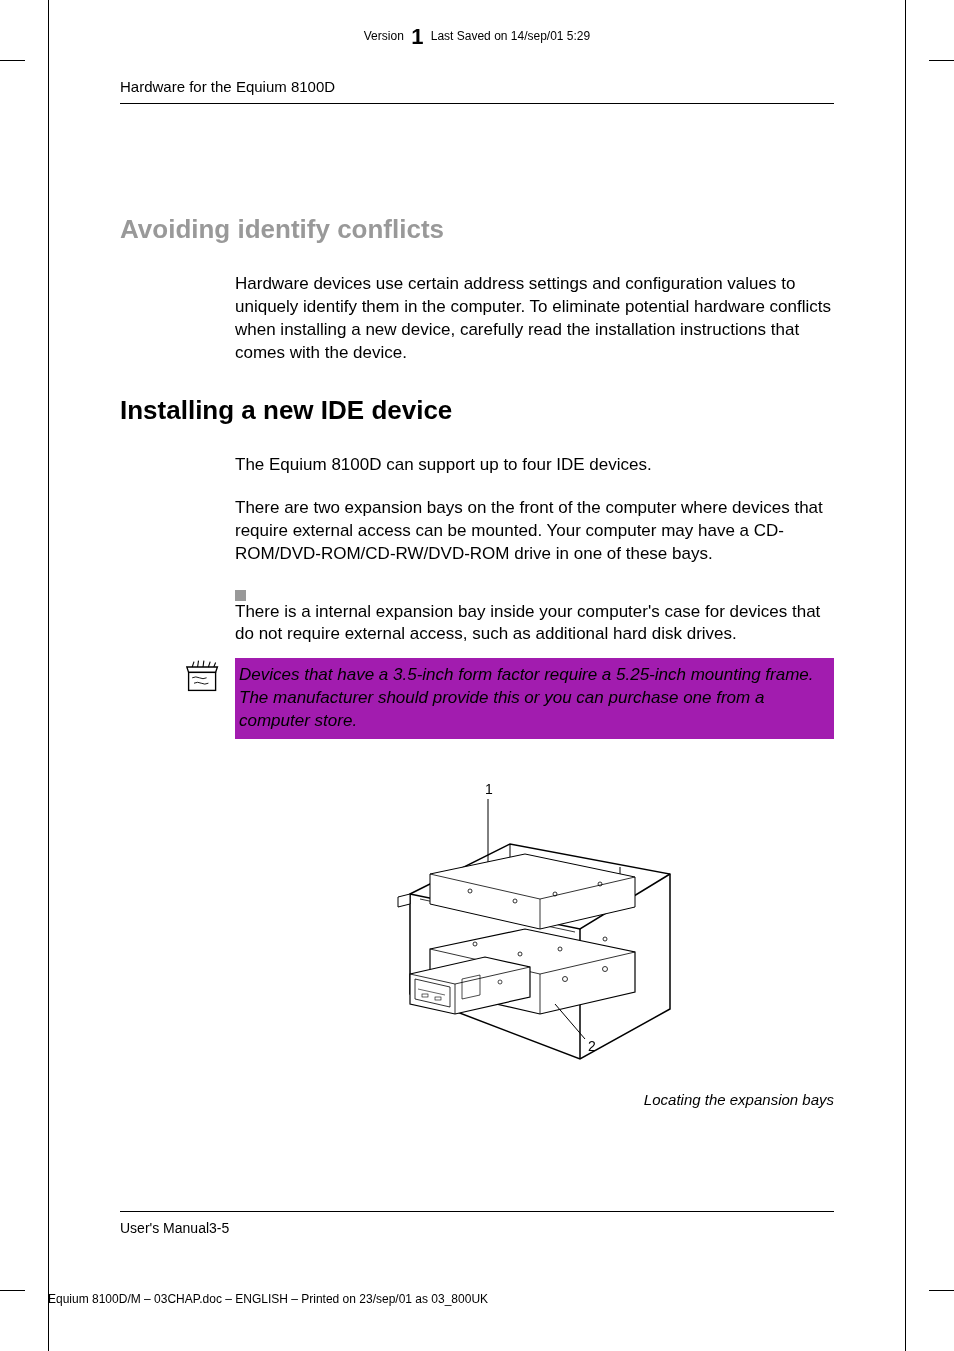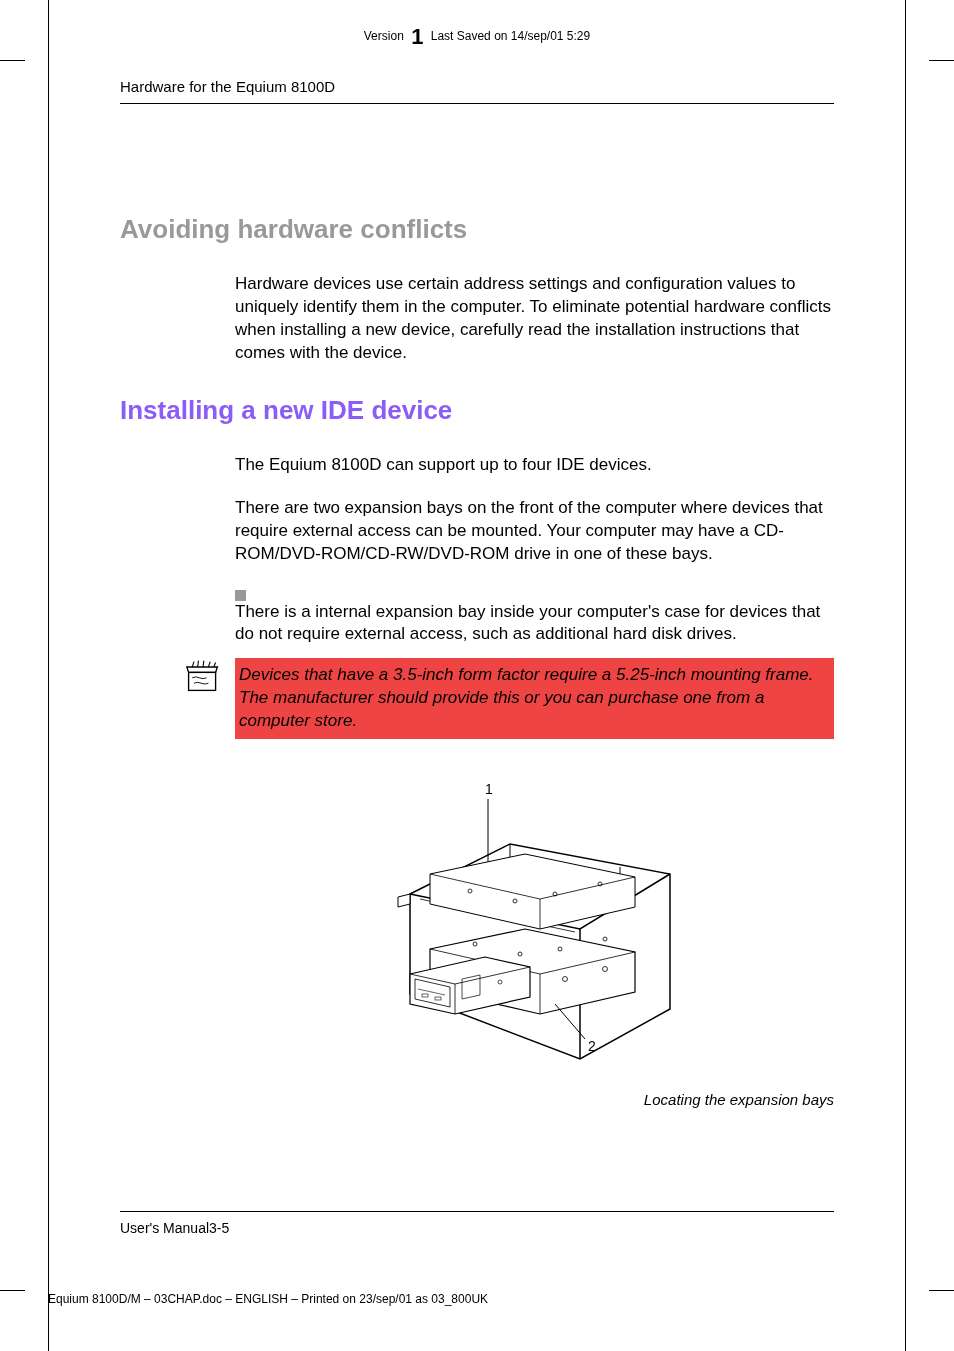--- a/index.html
+++ b/index.html
@@ -99,21 +99,21 @@
     .body-para {
       font-size: 17px;
       line-height: 1.35;
       color: #000;
       margin-left: 115px;
       margin-bottom: 20px;
     }
     .heading-2 {
       font-size: 26px;
       font-weight: bold;
-      color: #8b5cf6;
+      color: #000000;
       margin-top: 30px;
       margin-bottom: 28px;
     }
     .bullet-item {
       font-size: 17px;
       line-height: 1.35;
       color: #000;
       margin-left: 115px;
       margin-bottom: 12px;
       display: flex;
@@ -121,21 +121,21 @@
     }
     .bullet-square {
       width: 11px;
       height: 11px;
       background: #999;
       margin-right: 14px;
       margin-top: 4px;
       flex-shrink: 0;
     }
     .note-box {
-      background: #ef4444;
+      background: #a21caf;
       font-style: italic;
       font-size: 17px;
       line-height: 1.35;
       color: #000;
       margin-left: 115px;
       padding: 6px 8px 6px 4px;
       position: relative;
       margin-bottom: 40px;
     }
     .note-icon {
@@ -191,21 +191,21 @@
 
 <div class="top-header">
   <span>Version</span>
   <span class="version-num">1</span>
   <span>Last Saved on 14/sep/01 5:29</span>
 </div>
 
 <div class="content-area">
   <div class="running-header">Hardware for the Equium 8100D</div>
 
-  <div class="heading-1">Avoiding hardware conflicts</div>
+  <div class="heading-1">Avoiding identify conflicts</div>
   <div class="body-para">Hardware devices use certain address settings and configuration values to uniquely identify them in the computer. To eliminate potential hardware conflicts when installing a new device, carefully read the installation instructions that comes with the device.</div>
 
   <div class="heading-2">Installing a new IDE device</div>
   <div class="body-para">The Equium 8100D can support up to four IDE devices.</div>
   <div class="body-para">There are two expansion bays on the front of the computer where devices that require external access can be mounted. Your computer may have a CD-ROM/DVD-ROM/CD-RW/DVD-ROM drive in one of these bays.</div>
 
   <div class="bullet-item">
     <div class="bullet-square"></div>
     <div>There is a internal expansion bay inside your computer's case for devices that do not require external access, such as additional hard disk drives.</div>
   </div>

